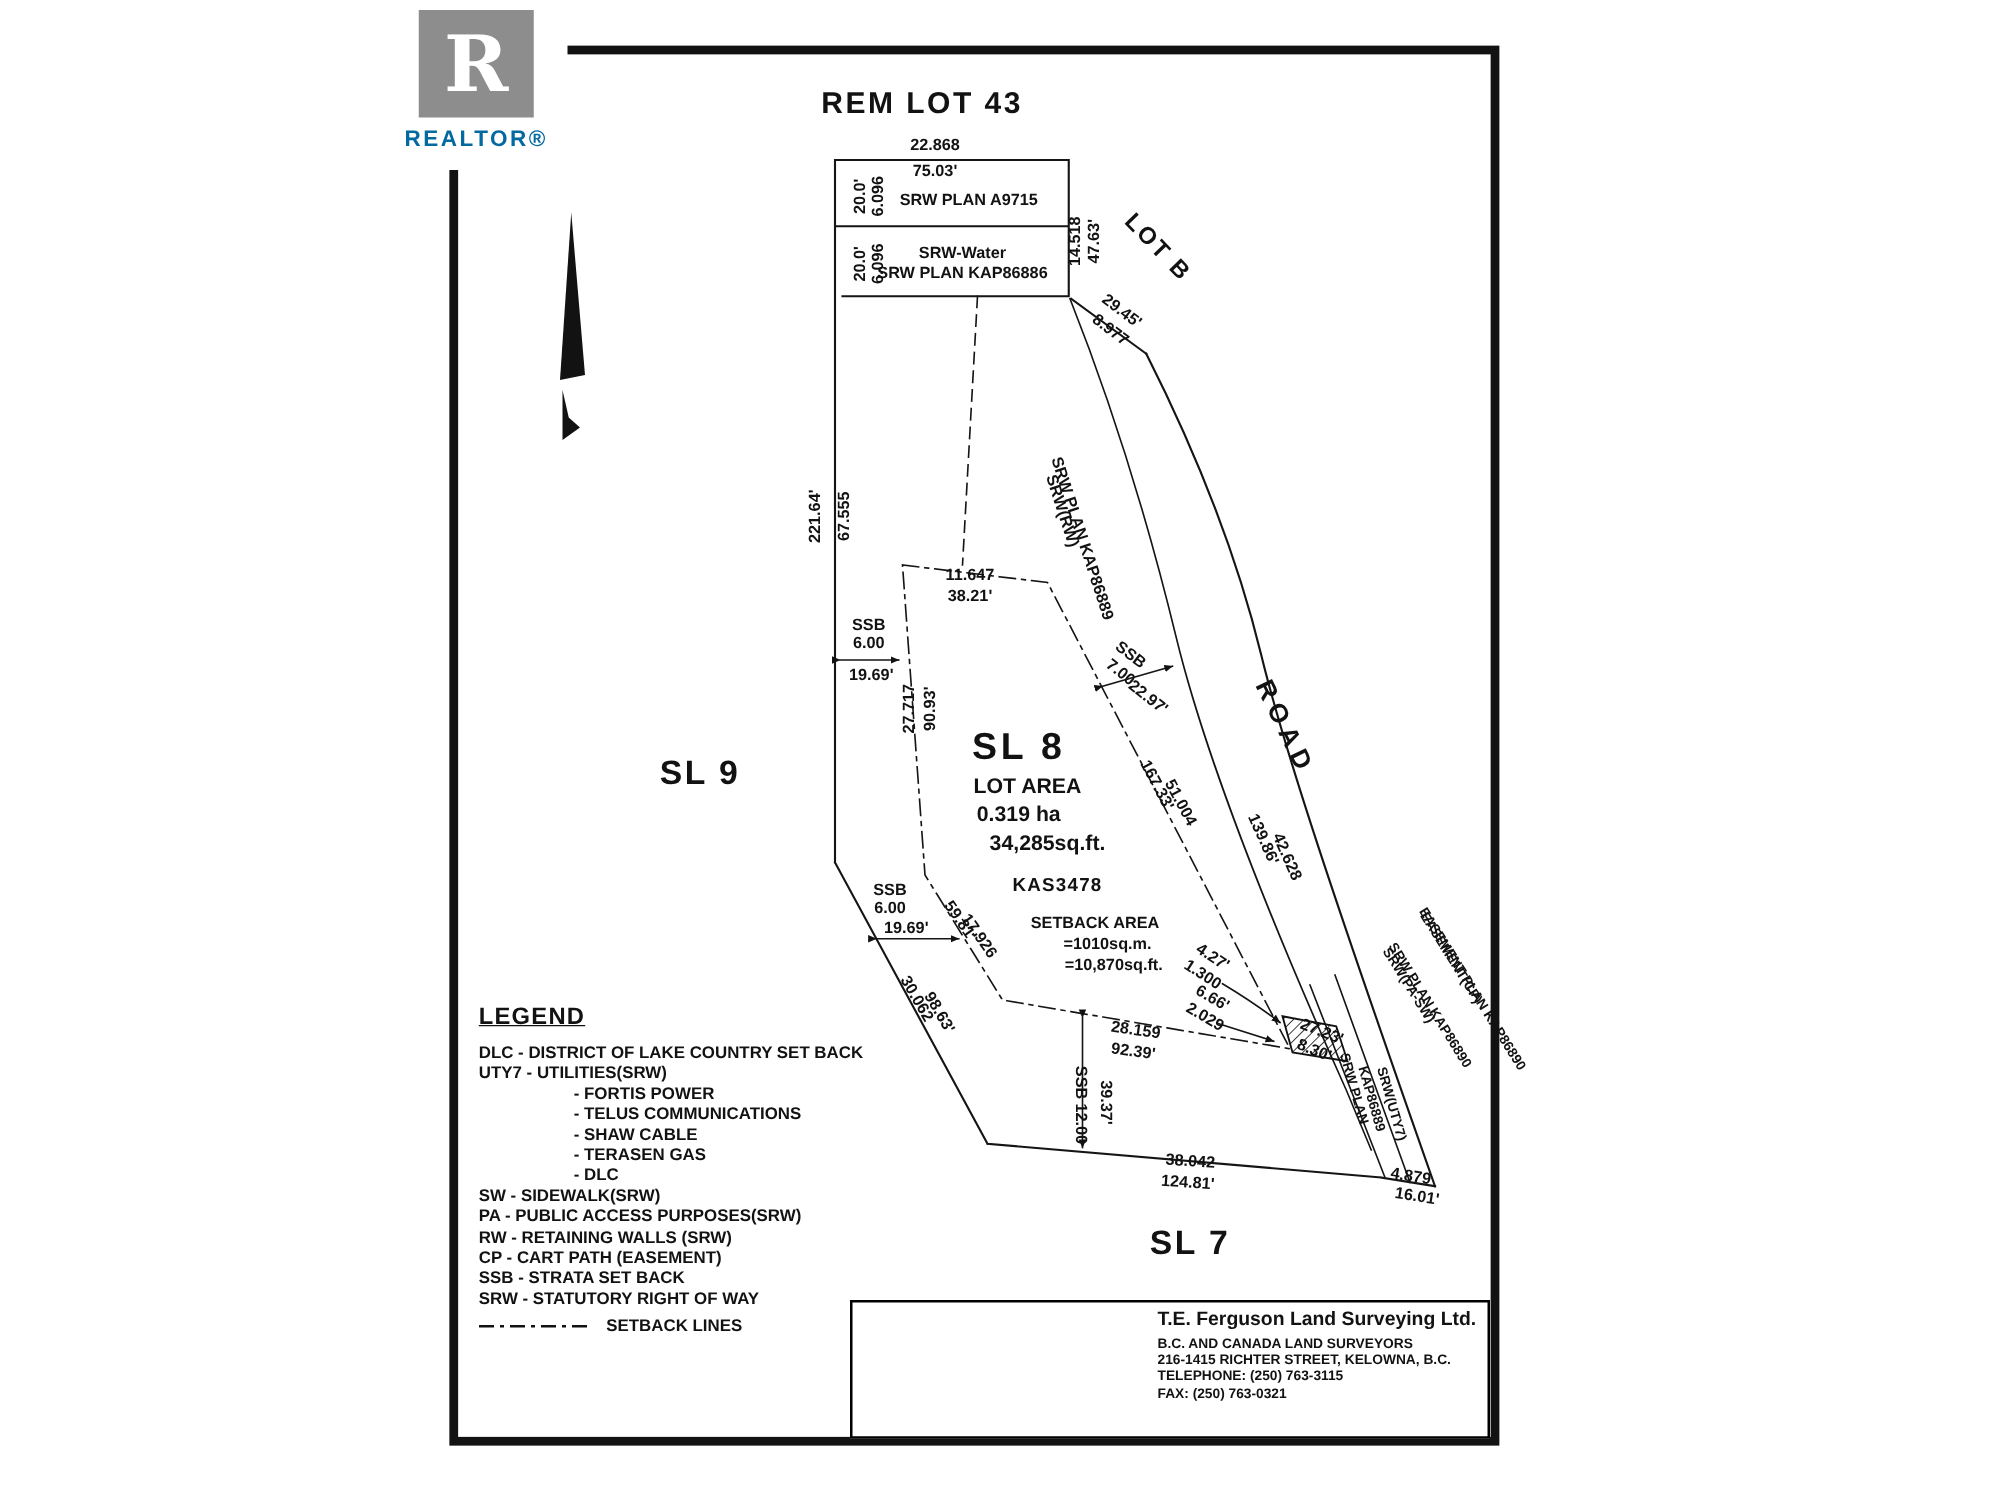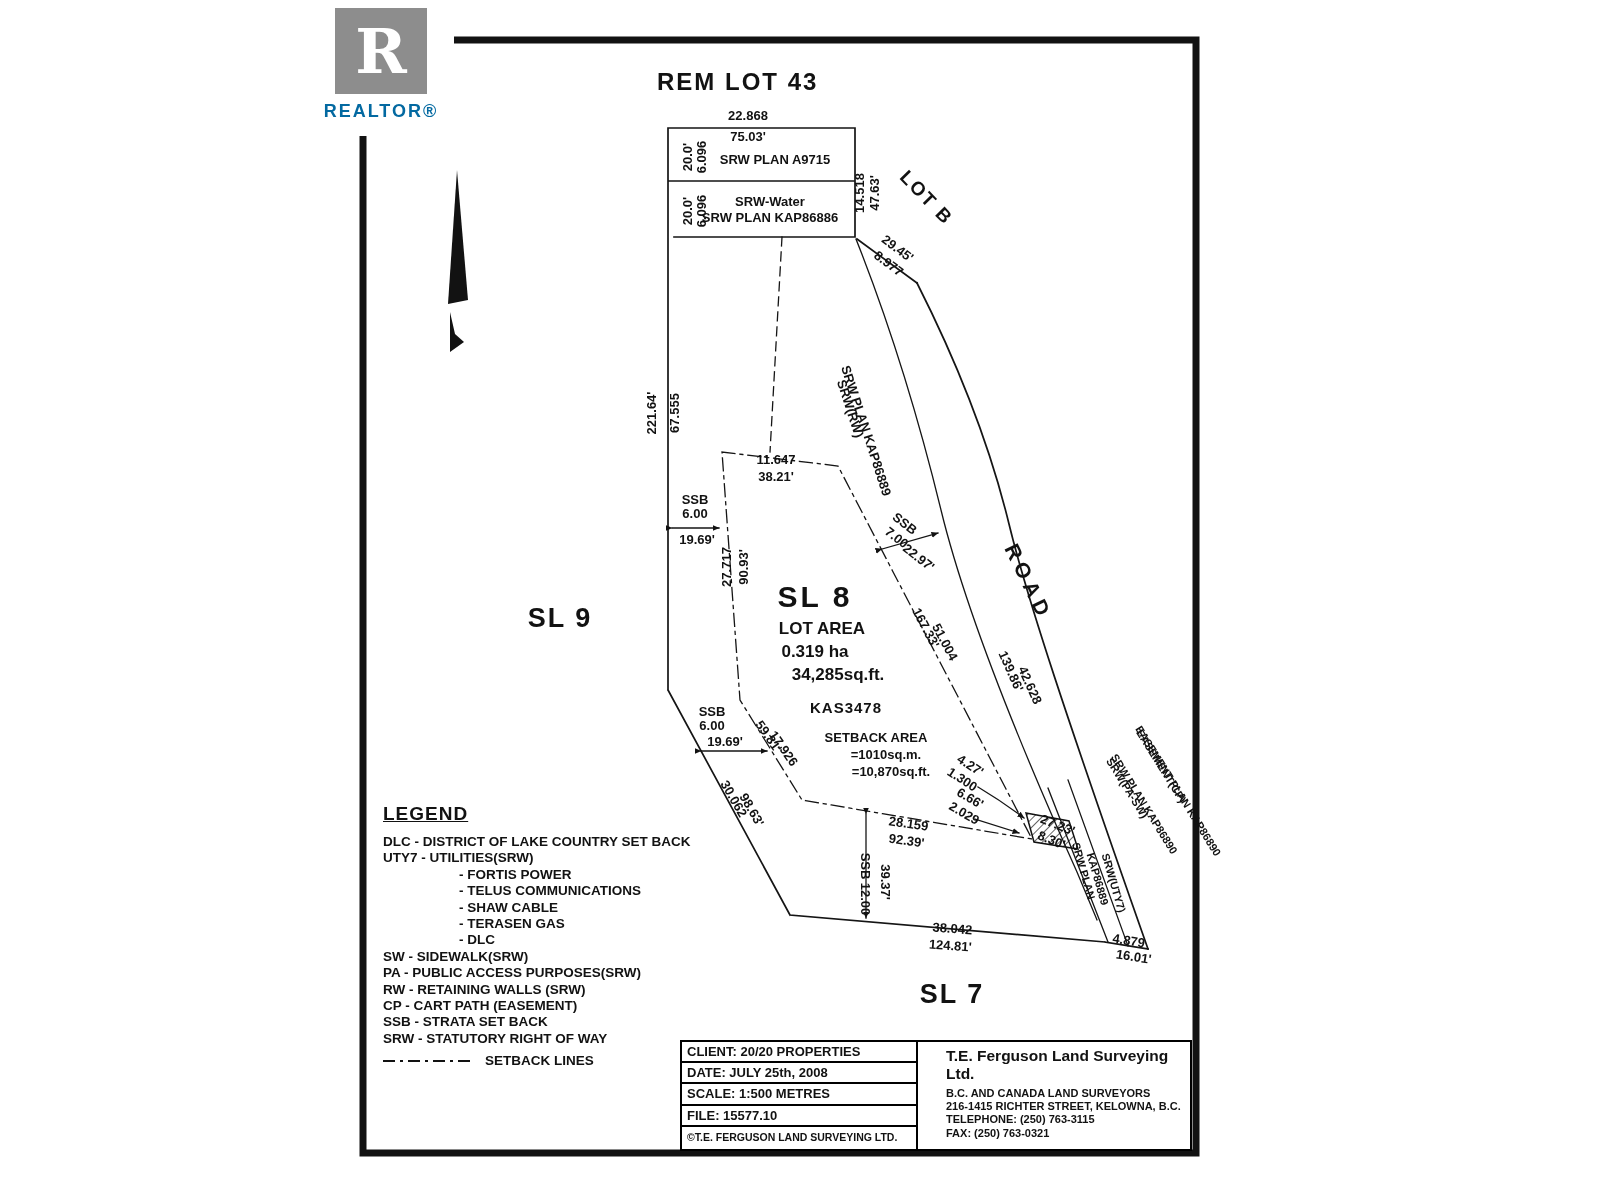--- a/index.html
+++ b/index.html
@@ -40,21 +40,21 @@
   .dashdot-sample{width:92px;height:2px;
      background:repeating-linear-gradient(90deg,#121212 0 12px,transparent 12px 17px,#121212 17px 20px,transparent 20px 25px);}
   .legend-sample span.lbl{font-size:13.5px;font-weight:700;}
 
   .tblock{position:absolute;left:680px;top:1040px;width:512px;height:111px;border:2.5px solid #000;
         box-sizing:border-box;background:#ffffff;z-index:2;}
   .tb-left{position:absolute;left:0;top:0;bottom:0;width:236px;border-right:2.5px solid #000;box-sizing:border-box;}
   .tb-row{height:21.2px;border-bottom:2px solid #000;display:flex;align-items:center;padding:0 5px;
         font-size:13px;font-weight:700;white-space:nowrap;box-sizing:border-box;}
   .tb-row.last{border-bottom:none;font-size:10.5px;}
-  .tb-right{position:absolute;left:236px;right:0;top:0;bottom:0;padding:5px 8px;box-sizing:border-box;margin-left:20px;}
+  .tb-right{position:absolute;left:236px;right:0;top:0;bottom:0;padding:5px 8px;box-sizing:border-box;}
   .tb-firm{font-size:15.5px;font-weight:700;margin-bottom:4px;}
   .tb-line{font-size:11px;font-weight:700;line-height:13.2px;white-space:nowrap;}
 </style>
 </head>
 <body>
 
 <div class="page">
 
   <svg class="plan" width="1600" height="1200" viewBox="0 0 1600 1200">
     <defs>
@@ -218,27 +218,20 @@
     <div class="legend-item">CP - CART PATH (EASEMENT)</div>
     <div class="legend-item">SSB - STRATA SET BACK</div>
     <div class="legend-item">SRW - STATUTORY RIGHT OF WAY</div>
     <div class="legend-sample">
       <span class="dashdot-sample"></span>
       <span class="lbl">SETBACK LINES</span>
     </div>
   </div>
 
   <div class="tblock">
-    <div class="tb-left">
-      <div class="tb-row">CLIENT: 20/20 PROPERTIES</div>
-      <div class="tb-row">DATE: JULY 25th, 2008</div>
-      <div class="tb-row">SCALE: 1:500 METRES</div>
-      <div class="tb-row">FILE: 15577.10</div>
-      <div class="tb-row last">©T.E. FERGUSON LAND SURVEYING LTD.</div>
-    </div>
     <div class="tb-right">
       <div class="tb-firm">T.E. Ferguson Land Surveying Ltd.</div>
       <div class="tb-line">B.C. AND CANADA LAND SURVEYORS</div>
       <div class="tb-line">216-1415 RICHTER STREET, KELOWNA, B.C.</div>
       <div class="tb-line">TELEPHONE: (250) 763-3115</div>
       <div class="tb-line">FAX: (250) 763-0321</div>
     </div>
   </div>
 
 </div>

